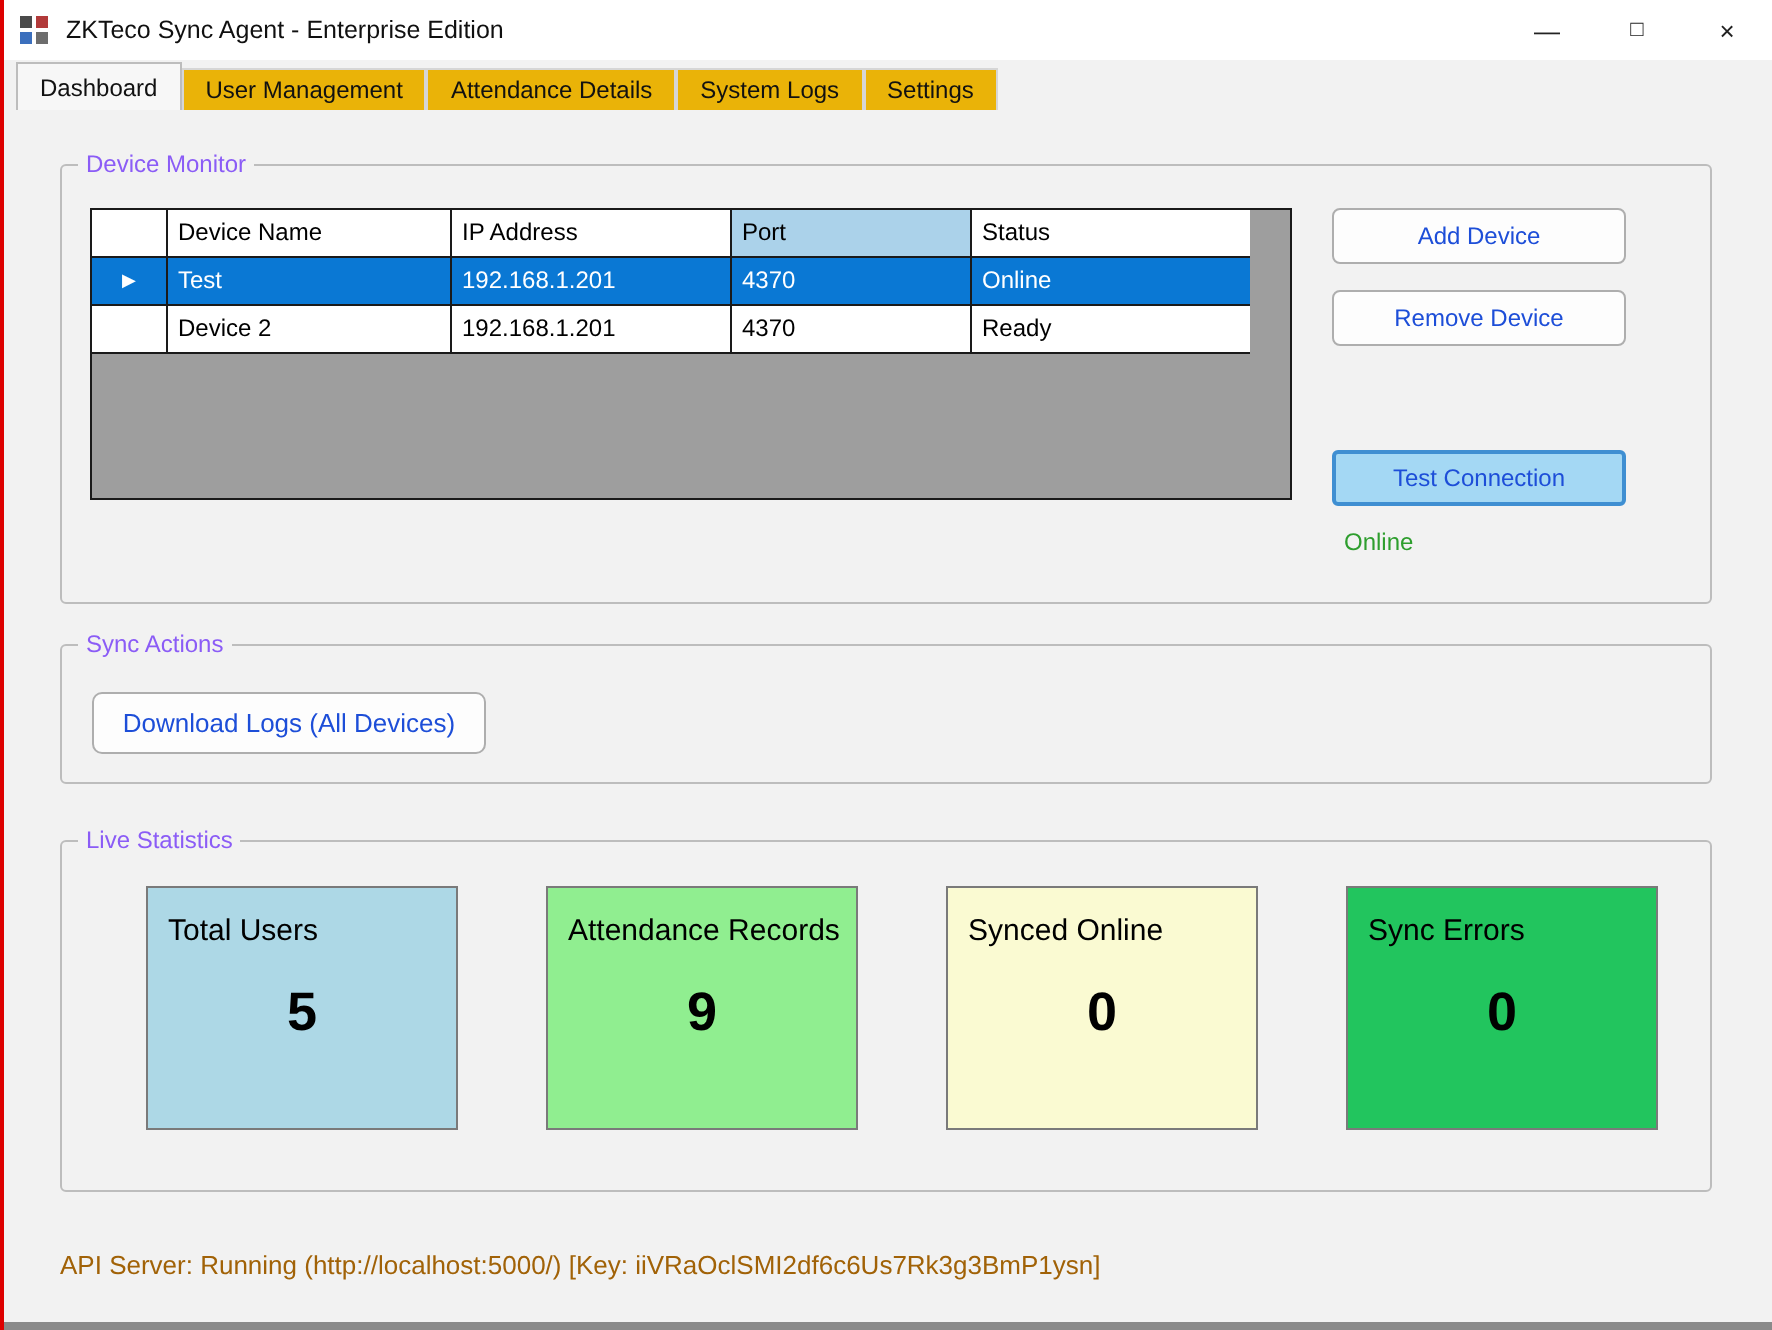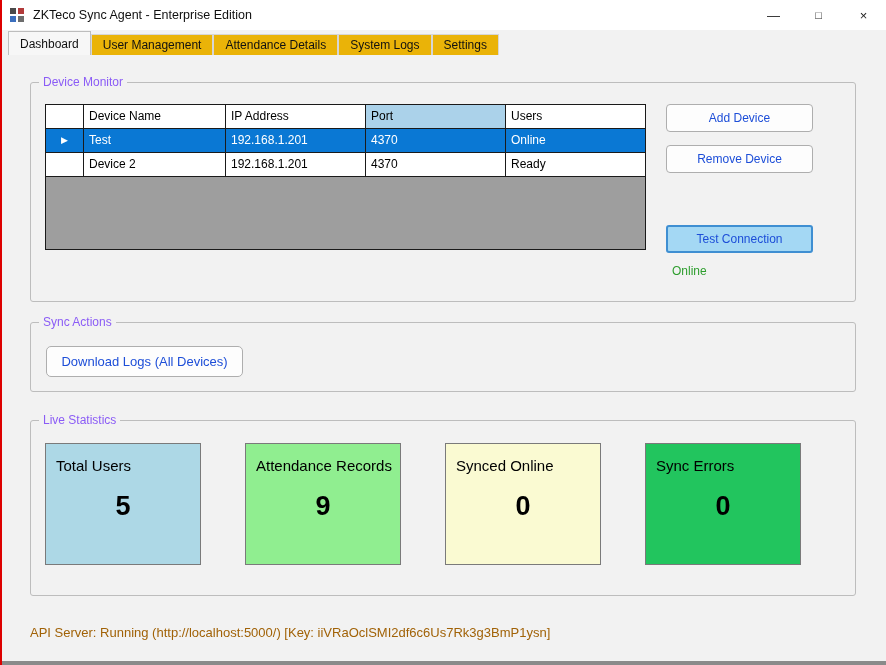--- a/index.html
+++ b/index.html
@@ -35,37 +35,37 @@
   .gb-sync   { left:30px; top:322px; width:826px; height:70px;  }
   .gb-stats  { left:30px; top:420px; width:826px; height:176px; }
 
   
   .grid { position:absolute; left:45px; top:104px; width:601px; height:146px; background:#9e9e9e; border:1px solid #1a1a1a; }
   .g-row { display:flex; height:24px; }
   .g-cell { border-right:1px solid #1a1a1a; border-bottom:1px solid #1a1a1a; background:#ffffff; font-size:12px; line-height:23px; padding:0 5px; white-space:nowrap; overflow:hidden; color:#000; }
   .rowhdr { width:38px; flex:none; display:flex; align-items:center; justify-content:center; padding:0; }
   .cw1 { width:142px; flex:none; }
   .cw2 { width:140px; flex:none; }
-  .cw3 { width:140px; flex:none; }
+  .cw3 { width:120px; flex:none; }
   .cw4 { width:139px; flex:none; border-right:none; }
   .colhdr.hl { background:#abd2ea; }
   .g-row.selected .g-cell { background:#0a78d4; color:#ffffff; }
   .row-arrow { font-size:9px; color:#ffffff; }
 
   
   .btn { position:absolute; font-family:"Liberation Sans", sans-serif; font-size:12px; color:#1d4ed8; background:#fdfdfd; border:1px solid #aeaeae; border-radius:4px; cursor:pointer; }
   .btn-add    { left:666px; top:104px; width:147px; height:28px; }
   .btn-remove { left:666px; top:145px; width:147px; height:28px; }
   .btn-test   { left:666px; top:225px; width:147px; height:28px; background:#a4d8f4; border:2px solid #3f8fd2; border-radius:3px; }
   .btn-download { left:46px; top:346px; width:197px; height:31px; font-size:13px; border-radius:5px; }
 
   .online-label { position:absolute; left:672px; top:264px; font-size:12px; color:#2e9e2e; }
 
   
-  .card { position:absolute; top:443px; width:156px; height:122px; border:1px solid #7a7a7a; }
+  .card { position:absolute; top:443px; width:156px; height:122px; border:1px solid #7a7a7a;margin-left:28px; }
   .card-0 { left:45px; }  .card-1 { left:245px; } .card-2 { left:445px; } .card-3 { left:645px; }
   .card-title { padding:13px 0 0 10px; font-size:15px; color:#000; }
   .card-value { margin-top:17px; text-align:center; font-size:27px; font-weight:bold; color:#000; }
 
   
   .statusbar { position:absolute; left:30px; top:625px; font-size:13px; color:#a16207; white-space:nowrap; }
 </style>
 </head>
 <body>
 
@@ -103,21 +103,21 @@
   <div class="groupbox gb-device">
     <span class="gb-label">Device Monitor</span>
   </div>
 
   <div class="grid">
     <div class="g-row">
       <div class="g-cell rowhdr"></div>
       <div class="g-cell colhdr cw1">Device Name</div>
       <div class="g-cell colhdr cw2">IP Address</div>
       <div class="g-cell colhdr cw3 hl">Port</div>
-      <div class="g-cell colhdr cw4">Users</div>
+      <div class="g-cell colhdr cw4">Status</div>
     </div>
     <div class="g-row selected">
       <div class="g-cell rowhdr">
         <span class="row-arrow">▶</span>
       </div>
       <div class="g-cell cw1">Test</div>
       <div class="g-cell cw2">192.168.1.201</div>
       <div class="g-cell cw3">4370</div>
       <div class="g-cell cw4">Online</div>
     </div>

